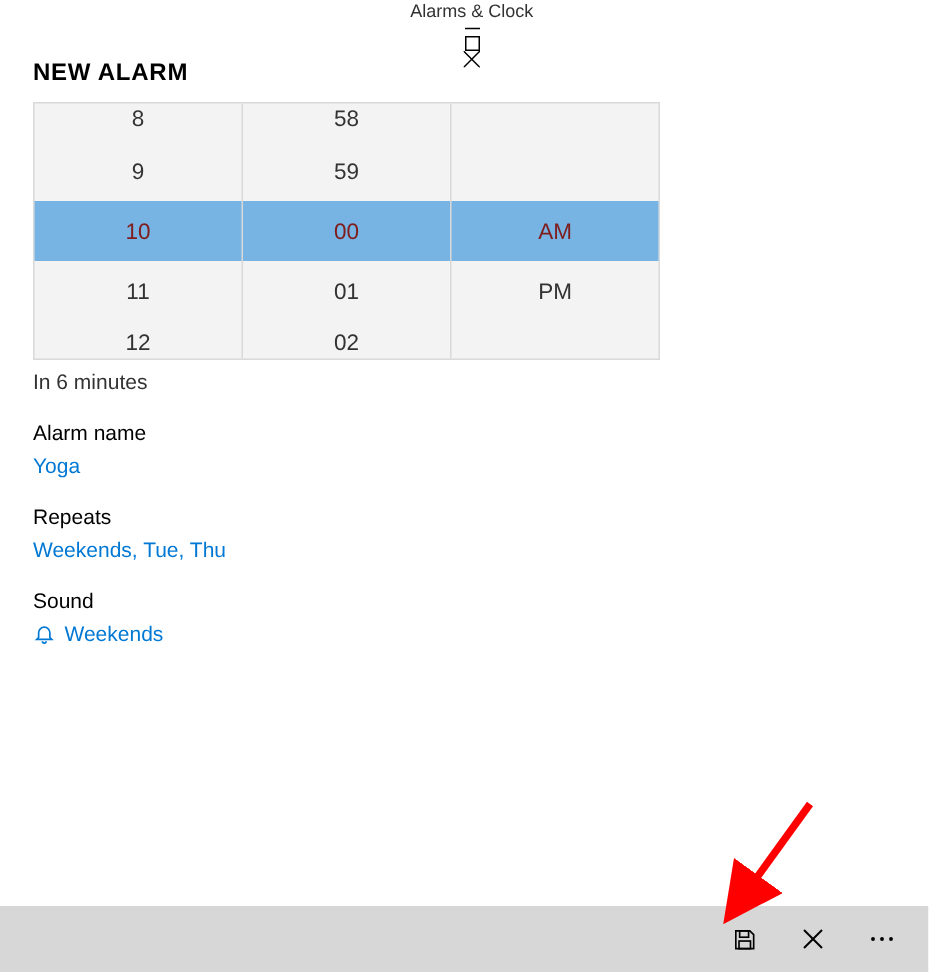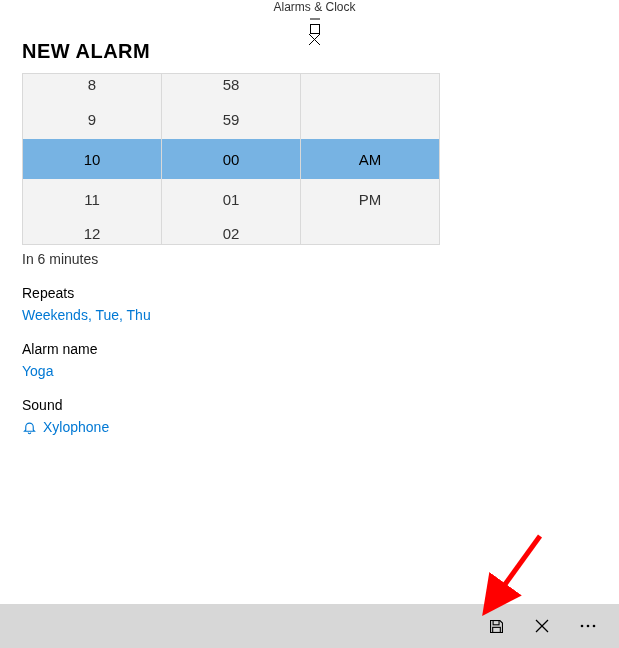--- a/index.html
+++ b/index.html
@@ -26,21 +26,21 @@
   .win-ctrl {
     width: 46px;
     height: 32px;
     display: flex;
     align-items: center;
     justify-content: center;
     font-size: 13px;
     color: #000;
   }
   .page-title {
-    font-size: 20px;
+    font-size: 16px;
     font-weight: 700;
     letter-spacing: 0.5px;
     padding: 8px 22px 10px 22px;
   }
   .picker {
     margin: 0 22px;
     width: 418px;
     border: 1px solid #d9d9d9;
     background: #f3f3f3;
   }
@@ -57,21 +57,21 @@
     font-size: 15px;
     color: #333;
   }
   .picker-cell.h { width: 139px; }
   .picker-cell.m { width: 139px; }
   .picker-cell.p { width: 138px; border-right: none; text-align: right; }
   .picker-row.selected {
     background: #77b3e3;
     height: 40px;
   }
-  .picker-row.selected .picker-cell { color: #000000; font-weight: 400; }
+  .picker-row.selected .picker-cell { color: #7f1d1d; font-weight: 400; }
   .picker-row.edge.top .picker-cell { align-items: flex-start; padding-top: 2px; }
   .picker-row.edge.bot .picker-cell { align-items: flex-end; padding-bottom: 2px; }
   .picker-hint {
     width: 418px;
     margin: 6px 22px 0 22px;
     text-align: left;
     font-size: 14px;
     color: #333;
   }
   .fields { padding: 18px 22px 0 22px; }
@@ -166,37 +166,37 @@
     <div class="picker-cell h">12</div>
     <div class="picker-cell m">02</div>
     <div class="picker-cell p"></div>
   </div>
 </div>
 
 <div class="picker-hint">In 6 minutes</div>
 
 <div class="fields">
   <div class="field">
+    <div class="field-label">Alarm name</div>
+    <div class="field-value">Yoga</div>
+  </div>
+  <div class="field">
     <div class="field-label">Repeats</div>
     <div class="field-value">Weekends, Tue, Thu</div>
-  </div>
-  <div class="field">
-    <div class="field-label">Alarm name</div>
-    <div class="field-value">Yoga</div>
   </div>
   <div class="field">
     <div class="field-label">Sound</div>
     <div class="field-value">
       <span class="bell-icon">
         <svg width="15" height="15" viewBox="0 0 24 24" fill="none" stroke="#0078d4" stroke-width="1.8">
           <path d="M18 16 V11 a6 6 0 0 0 -12 0 V16 l-2 2 h16 z"></path>
           <path d="M10 20 a2 2 0 0 0 4 0"></path>
         </svg>
       </span>
-      <span>Xylophone</span>
+      <span>Weekends</span>
     </div>
   </div>
 </div>
 
 <div class="bottom-bar">
   <div class="bar-btn">
     <svg width="17" height="17" viewBox="0 0 20 20" fill="none" stroke="#000" stroke-width="1.3">
       <path d="M3 3 h11 l3 3 v11 h-14 z"></path>
       <rect x="6" y="3" width="7" height="5"></rect>
       <rect x="5.5" y="11" width="9" height="6"></rect>

